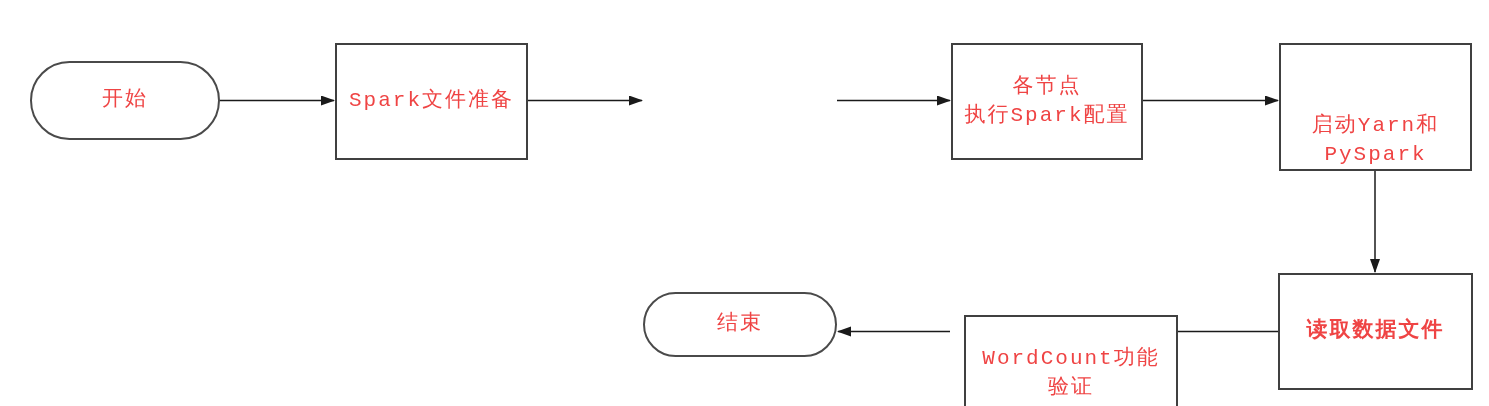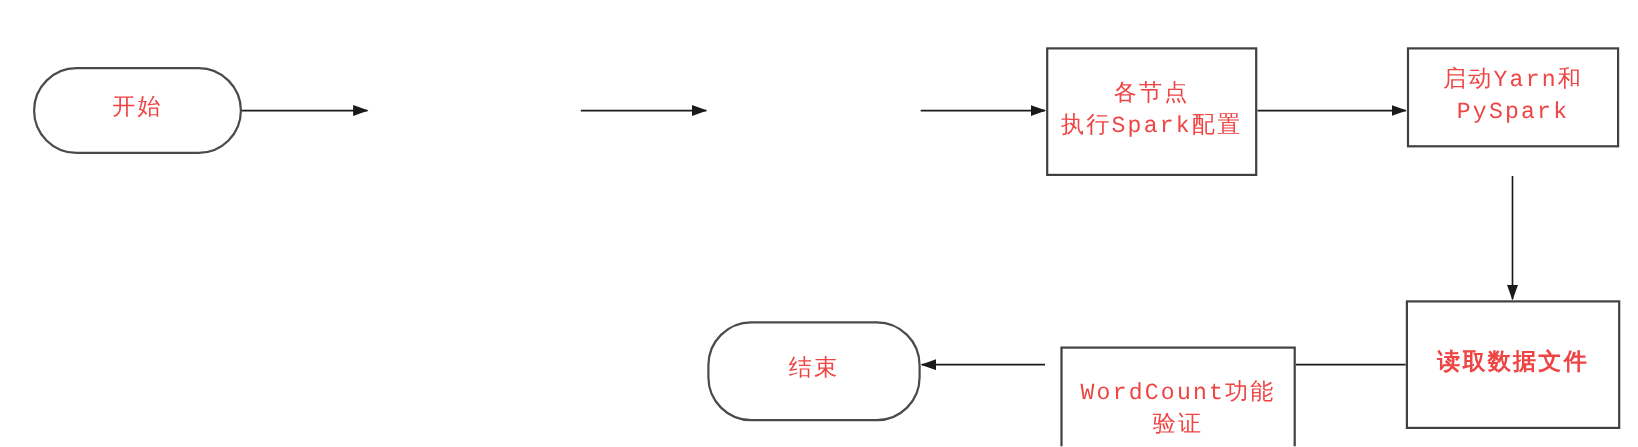--- a/index.html
+++ b/index.html
@@ -35,24 +35,24 @@
     z-index: 1;
     pointer-events: none;
   }
   .edge { stroke: #1a1a1a; stroke-width: 1.5; }
 
   
   #n-start      { left: 30px;   top: 61px;  width: 190px; height: 79px;  }
   #n-prepare    { left: 335px;  top: 43px;  width: 193px; height: 117px; }
   #n-distribute { left: 643px;  top: 43px;  width: 194px; height: 117px; }
   #n-configure  { left: 951px;  top: 43px;  width: 192px; height: 117px; }
-  #n-launch     { left: 1279px; top: 43px;  width: 193px; height: 91px; }
+  #n-launch     { left: 1279px; top: 43px;  width: 193px; height: 128px; align-items: flex-end; }
   #n-read       { left: 1278px; top: 273px; width: 195px; height: 117px; font-weight: bold; }
   #n-wordcount  { left: 964px;  top: 273px; width: 214px; height: 117px; margin-top: 42px; }
-  #n-end        { left: 643px;  top: 292px; width: 194px; height: 91px;  }
+  #n-end        { left: 643px;  top: 292px; width: 194px; height: 65px;  }
 </style>
 </head>
 <body>
 
 <div class="canvas">
 
   <svg class="edges" width="1489" height="406" viewBox="0 0 1489 406">
     <defs>
       <marker id="arrowhead" markerUnits="userSpaceOnUse" markerWidth="15" markerHeight="12" refX="13" refY="5" orient="auto">
         <path d="M0,0 L14,5 L0,10 z" fill="#1a1a1a"></path>
@@ -64,20 +64,23 @@
     <line class="edge" x1="1143" y1="100.5" x2="1278" y2="100.5" marker-end="url(#arrowhead)"></line>
     <line class="edge" x1="1375" y1="160" x2="1375" y2="272" marker-end="url(#arrowhead)"></line>
     <line class="edge" x1="1278" y1="331.5" x2="1146" y2="331.5" marker-end="url(#arrowhead)"></line>
     <line class="edge" x1="950" y1="331.5" x2="838" y2="331.5" marker-end="url(#arrowhead)"></line>
   </svg>
 
   <div id="n-start" class="node terminator">
     <span>开始</span>
   </div>
 
+  <div id="n-prepare" class="node process">
+    <span>Spark文件准备</span>
+  </div>
 
 
   <div id="n-configure" class="node process">
     <span>各节点
 执行Spark配置</span>
   </div>
 
   <div id="n-launch" class="node process">
     <span>启动Yarn和
 PySpark</span>

